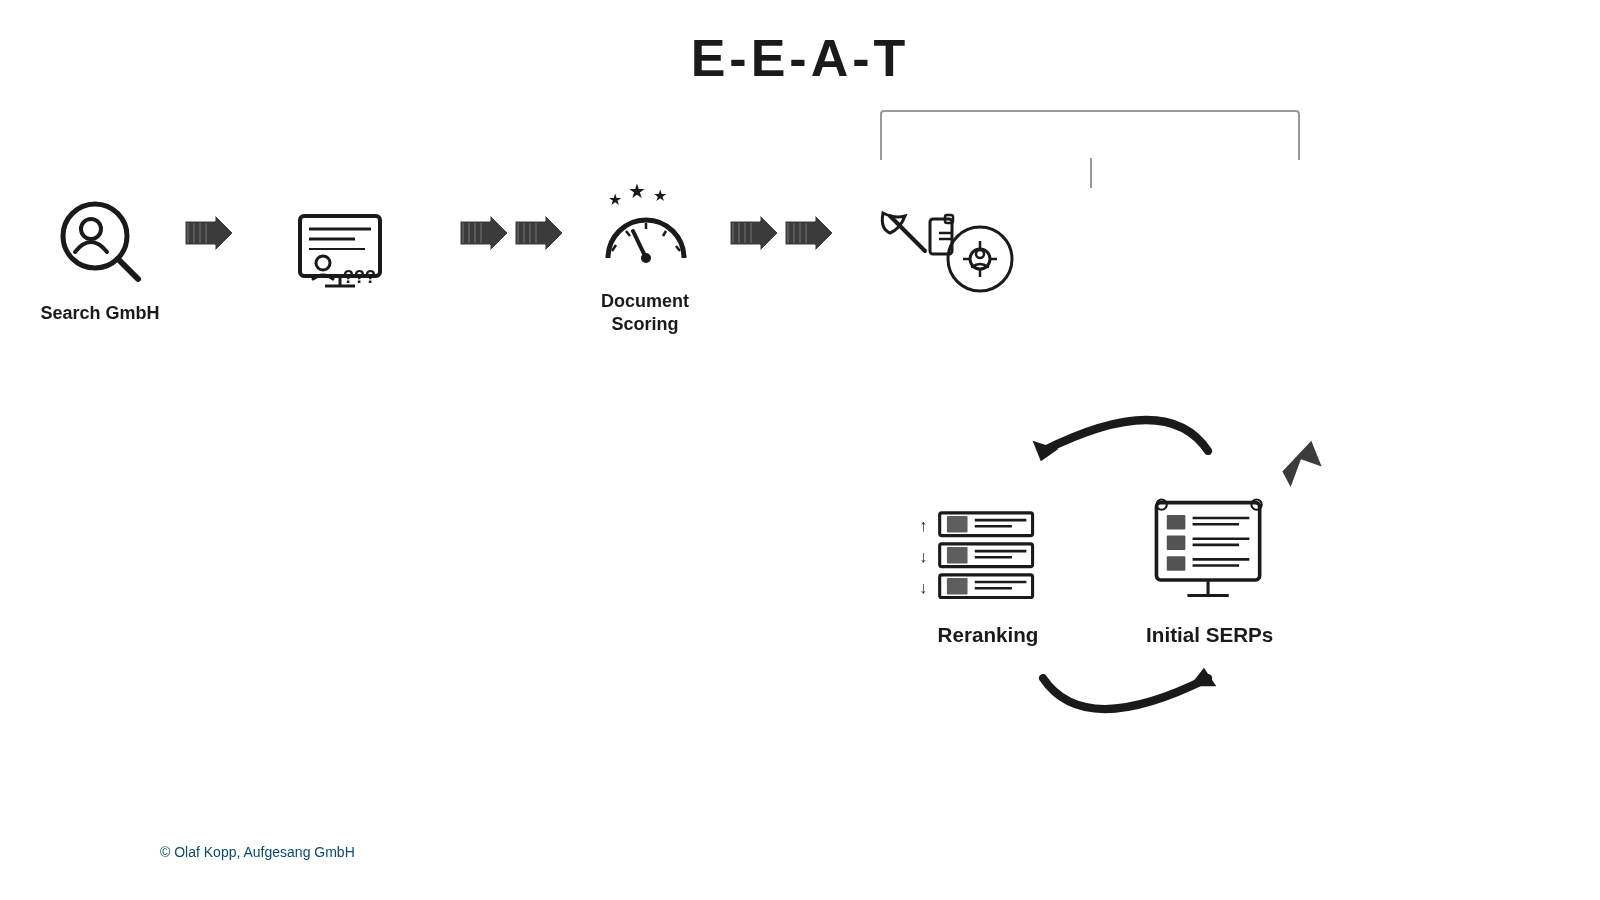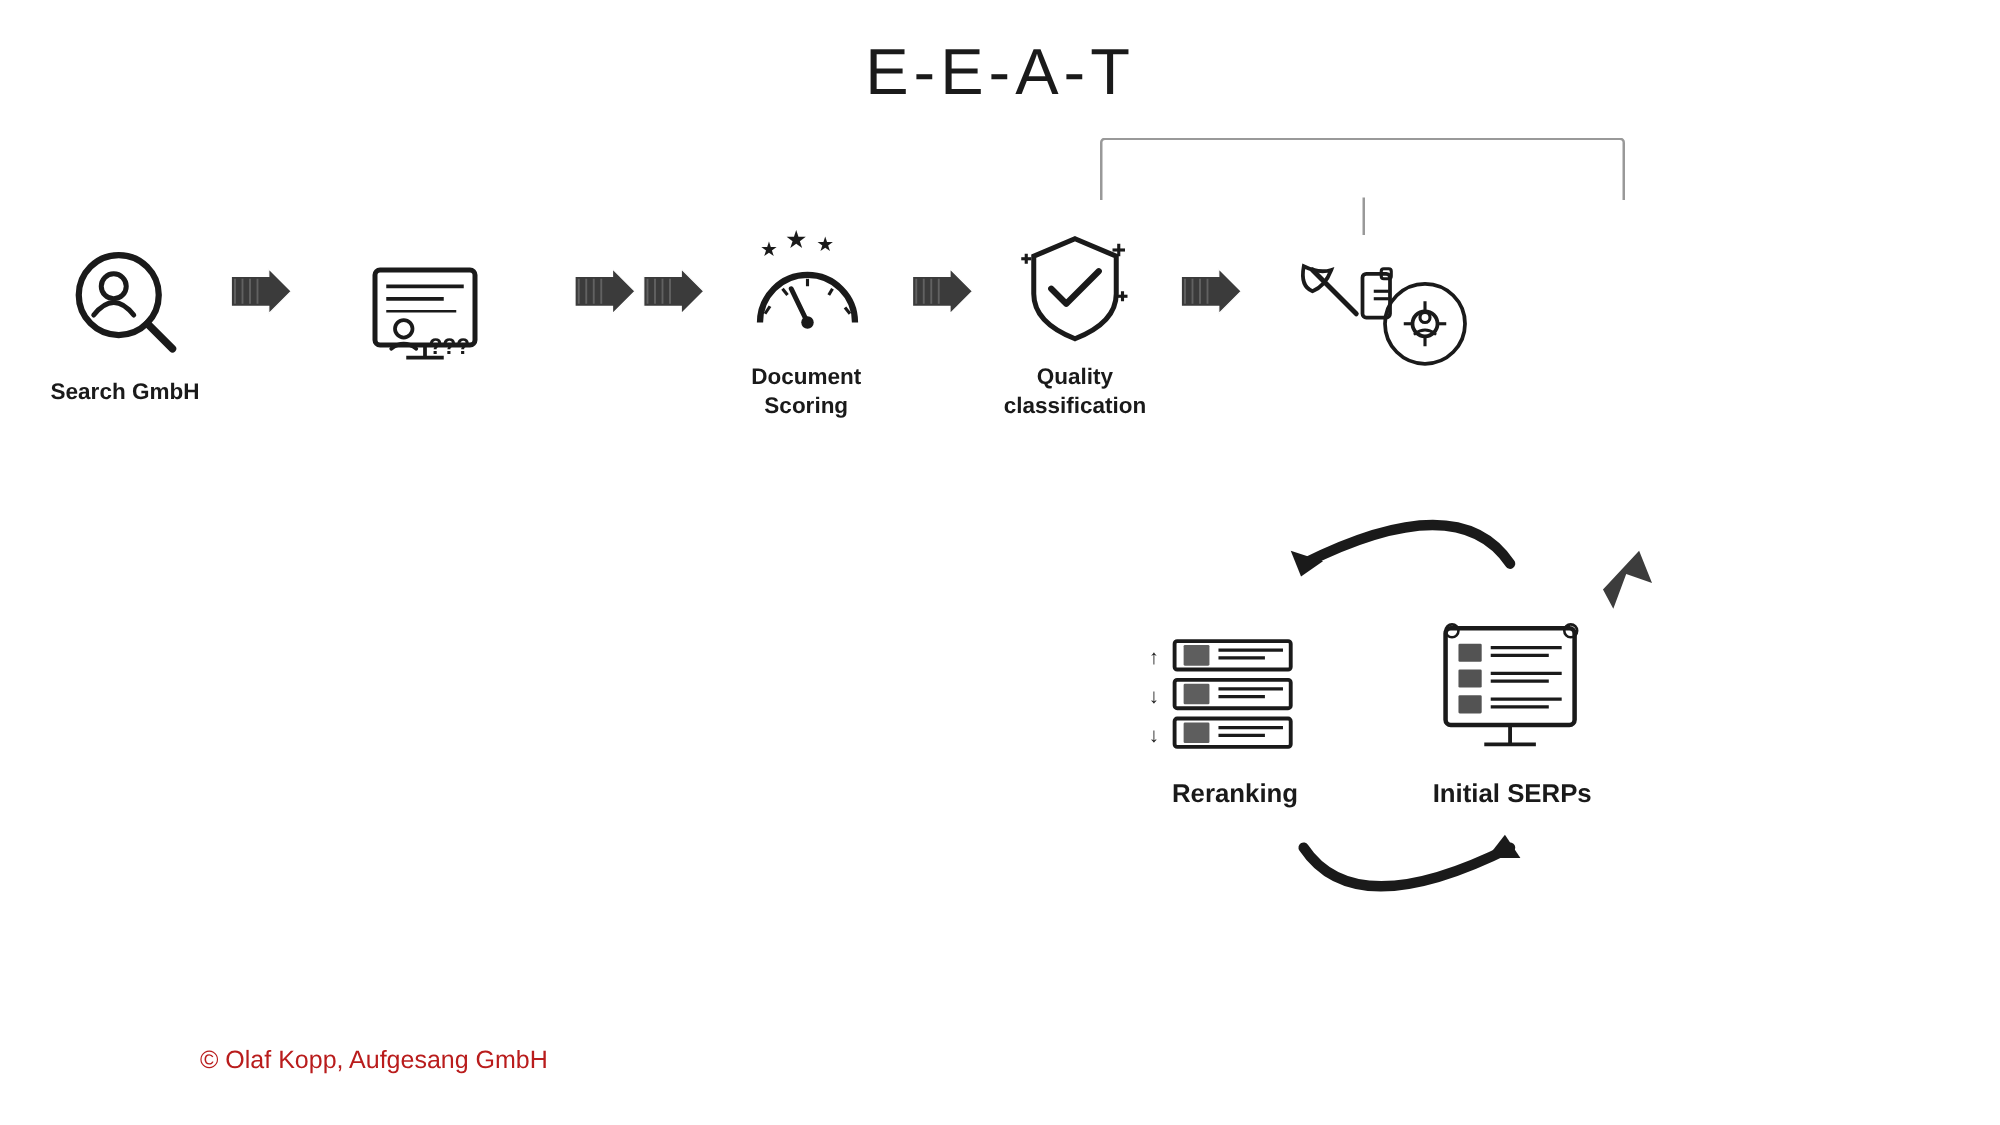--- a/index.html
+++ b/index.html
@@ -12,21 +12,21 @@
       position: relative;
     }
 
     .main-title {
       position: absolute;
       top: 28px;
       left: 0;
       right: 0;
       text-align: center;
       font-size: 52px;
-      font-weight: 400;
+      font-weight: 700;
       letter-spacing: 4px;
       color: #1a1a1a;
     }
 
     
     .eeat-bracket {
       position: absolute;
       top: 110px;
       left: 880px;
       width: 420px;
@@ -92,22 +92,22 @@
 
     
     svg {
       overflow: visible;
     }
 
     .copyright {
       position: absolute;
       bottom: 40px;
       left: 160px;
-      font-size: 20px;
-      color: #b91c1c;
+      font-size: 14px;
+      color: #0c4a6e;
     }
 
     
     .circular-arrows {
       position: absolute;
       top: 410px;
       left: 870px;
       width: 450px;
       height: 310px;
     }
@@ -213,38 +213,20 @@
   <div class="arrow-box">
     <svg width="55" height="40" viewBox="0 0 55 40">
       <polygon points="5,8 35,8 35,2 53,20 35,38 35,32 5,32" fill="#1a1a1a" stroke="#fff" stroke-width="1" opacity="0.85"></polygon>
       <line x1="8" y1="10" x2="8" y2="30" stroke="#888" stroke-width="1.5" opacity="0.5"></line>
       <line x1="14" y1="10" x2="14" y2="30" stroke="#888" stroke-width="1.5" opacity="0.5"></line>
       <line x1="20" y1="10" x2="20" y2="30" stroke="#888" stroke-width="1.5" opacity="0.5"></line>
       <line x1="26" y1="10" x2="26" y2="30" stroke="#888" stroke-width="1.5" opacity="0.5"></line>
     </svg>
   </div>
 
-  <div class="flow-item">
-    <div class="icon-box">
-      <svg width="95" height="95" viewBox="0 0 95 95">
-
-        <path d="M47 8 L80 22 L80 52 Q80 75 47 88 Q14 75 14 52 L14 22 Z" fill="none" stroke="#1a1a1a" stroke-width="4"></path>
-
-        <path d="M28 48 L40 60 L66 34" fill="none" stroke="#1a1a1a" stroke-width="5" stroke-linecap="round" stroke-linejoin="round"></path>
-
-        <line x1="82" y1="12" x2="82" y2="22" stroke="#1a1a1a" stroke-width="2.5"></line>
-        <line x1="77" y1="17" x2="87" y2="17" stroke="#1a1a1a" stroke-width="2.5"></line>
-        <line x1="8" y1="20" x2="8" y2="28" stroke="#1a1a1a" stroke-width="2.5"></line>
-        <line x1="4" y1="24" x2="12" y2="24" stroke="#1a1a1a" stroke-width="2.5"></line>
-        <line x1="85" y1="50" x2="85" y2="58" stroke="#1a1a1a" stroke-width="2.5"></line>
-        <line x1="81" y1="54" x2="89" y2="54" stroke="#1a1a1a" stroke-width="2.5"></line>
-      </svg>
-    </div>
-    <div class="label">Quality<br>classification</div>
-  </div>
 
   <div class="arrow-box">
     <svg width="55" height="40" viewBox="0 0 55 40">
       <polygon points="5,8 35,8 35,2 53,20 35,38 35,32 5,32" fill="#1a1a1a" stroke="#fff" stroke-width="1" opacity="0.85"></polygon>
       <line x1="8" y1="10" x2="8" y2="30" stroke="#888" stroke-width="1.5" opacity="0.5"></line>
       <line x1="14" y1="10" x2="14" y2="30" stroke="#888" stroke-width="1.5" opacity="0.5"></line>
       <line x1="20" y1="10" x2="20" y2="30" stroke="#888" stroke-width="1.5" opacity="0.5"></line>
       <line x1="26" y1="10" x2="26" y2="30" stroke="#888" stroke-width="1.5" opacity="0.5"></line>
     </svg>
   </div>

